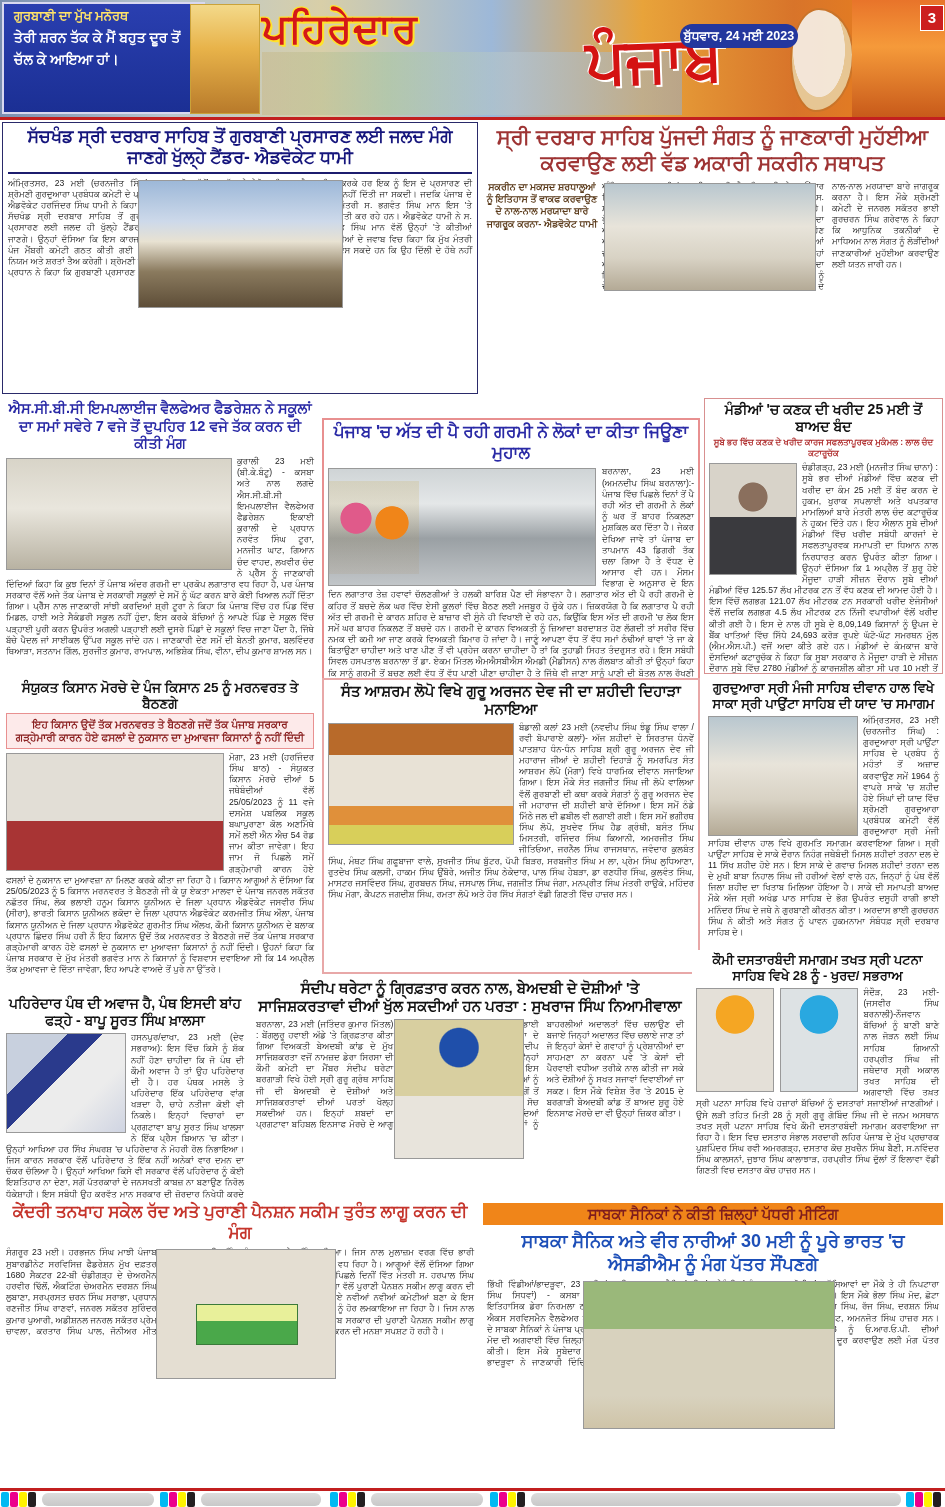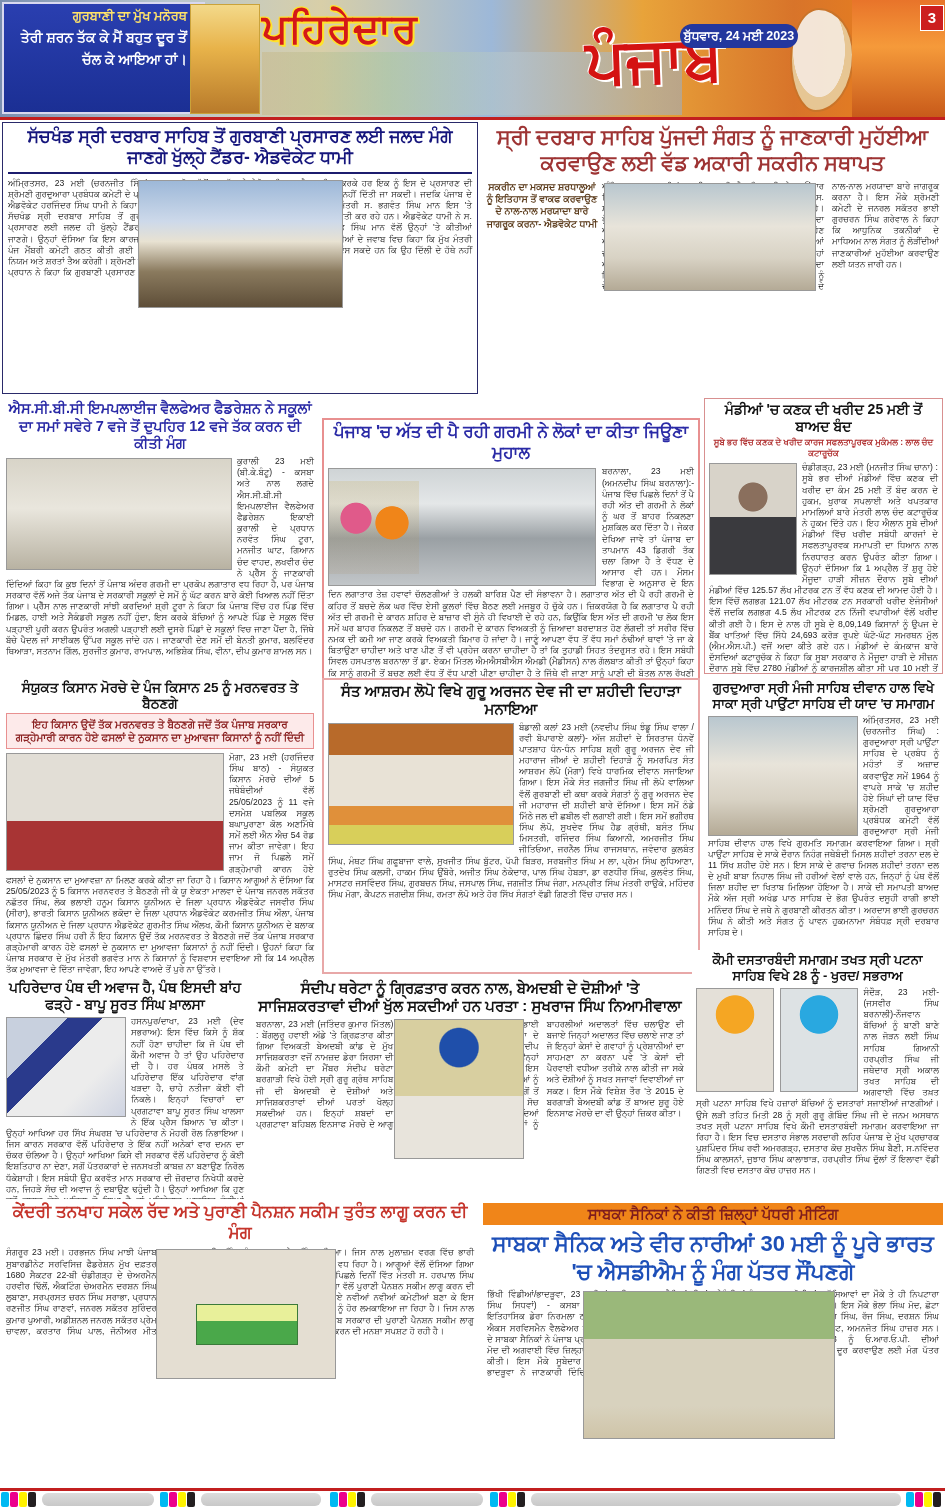--- a/index.html
+++ b/index.html
@@ -2,21 +2,21 @@
 <html><head>
 <meta charset="utf-8">
 <style>
   html,body{margin:0;padding:0;background:#ffffff;}
   #page{position:relative;width:945px;height:1507px;background:#ffffff;overflow:hidden;
         font-family:"Liberation Sans","DejaVu Sans",sans-serif;color:#1a1a1a;}
   .abs{position:absolute;}
   
   #masthead{left:0;top:0;width:945px;height:117px;background:linear-gradient(90deg,#7a8fb0 0%,#b9c7cf 18%,#d8cfa8 34%,#9db8d8 52%,#e8a33a 68%,#d8742a 84%,#f08519 100%);}
   #slogan-box{left:2px;top:2px;width:203px;height:112px;background:linear-gradient(180deg,#2a3fb0,#1b2f94);
-      border:2px solid #d8d8f0;color:#fff;text-align:right;padding:4px 16px;box-sizing:border-box;}
+      border:2px solid #d8d8f0;color:#fff;text-align:left;padding:4px 10px;box-sizing:border-box;}
   #slogan-box .t{font-weight:bold;font-size:13px;color:#ffe36a;line-height:1.25;}
   #slogan-box .b{font-weight:bold;font-size:14px;line-height:1.55;margin-top:3px;}
   #temple-thumb{left:190px;top:4px;width:68px;height:108px;background:linear-gradient(180deg,#f3d98a 0%,#e8b34a 40%,#b87a2a 100%);border:1px solid #caa23a;}
   #paper-name1{left:262px;top:6px;width:260px;height:48px;font-size:40px;font-weight:bold;color:#d41818;
       text-shadow:2px 2px 0 #ffe32a,-1px -1px 0 #ffe32a,1px -1px 0 #ffe32a,-1px 1px 0 #ffe32a;letter-spacing:1px;}
   #folk-art{left:262px;top:52px;width:420px;height:63px;background:linear-gradient(90deg,#c9b98a 0%,#a8c8a0 30%,#b9c7cf 60%,#98b0cc 100%);opacity:.55;}
   #map-punjab{left:790px;top:8px;width:60px;height:100px;background:radial-gradient(ellipse at 45% 40%,#f6f2ea 0 55%,#e8cfa0 56% 100%);border-radius:45% 55% 60% 40%/50% 45% 55% 50%;border:2px solid #c8742a;opacity:.9;}
   #paper-name2{left:586px;top:22px;width:250px;height:92px;font-size:62px;font-weight:bold;color:#d41212;
       text-shadow:2px 2px 0 #ffffff,-1px -1px 0 #ffffff;transform:rotate(-2deg);}
   #date-chip{left:680px;top:24px;width:118px;height:24px;background:#23379e;border-radius:12px;color:#ffffff;
@@ -137,21 +137,21 @@
     <div class="body-txt">ਬੰਡਾਲੀ ਕਲਾਂ 23 ਮਈ (ਨਵਦੀਪ ਸਿੰਘ ਝੰਡੂ ਸਿੰਘ ਵਾਲਾ /ਰਵੀ ਬੋਪਾਰਾਏ ਕਲਾਂ)- ਅੱਜ ਸ਼ਹੀਦਾਂ ਦੇ ਸਿਰਤਾਜ ਧੰਨਵੇਂ ਪਾਤਸ਼ਾਹ ਧੰਨ-ਧੰਨ ਸਾਹਿਬ ਸ਼੍ਰੀ ਗੁਰੂ ਅਰਜਨ ਦੇਵ ਜੀ ਮਹਾਰਾਜ ਜੀਆਂ ਦੇ ਸ਼ਹੀਦੀ ਦਿਹਾੜੇ ਨੂੰ ਸਮਰਪਿਤ ਸੰਤ ਆਸ਼ਰਮ ਲੋਪੋ (ਮੋਗਾ) ਵਿਖੇ ਧਾਰਮਿਕ ਦੀਵਾਨ ਸਜਾਇਆ ਗਿਆ। ਇਸ ਮੌਕੇ ਸੰਤ ਜਗਜੀਤ ਸਿੰਘ ਜੀ ਲੋਪੋ ਵਾਲਿਆ ਵੱਲੋਂ ਗੁਰਬਾਣੀ ਦੀ ਕਥਾ ਕਰਕੇ ਸੰਗਤਾਂ ਨੂੰ ਗੁਰੂ ਅਰਜਨ ਦੇਵ ਜੀ ਮਹਾਰਾਜ ਦੀ ਸ਼ਹੀਦੀ ਬਾਰੇ ਦੱਸਿਆ। ਇਸ ਸਮੇਂ ਠੰਡੇ ਮਿੱਠੇ ਜਲ ਦੀ ਛਬੀਲ ਵੀ ਲਗਾਈ ਗਈ। ਇਸ ਸਮੇਂ ਭਗੀਰਥ ਸਿੰਘ ਲੋਪੋ, ਸੁਖਦੇਵ ਸਿੰਘ ਹੈਡ ਗ੍ਰੰਥੀ, ਬਸੰਤ ਸਿੰਘ ਮਿਸਤਰੀ, ਰਜਿੰਦਰ ਸਿੰਘ ਕਿਆਨੀ, ਅਮਰਜੀਤ ਸਿੰਘ ਜੀਤਿਓਆ, ਜਰਨੈਲ ਸਿੰਘ ਰਾਜਸਥਾਨ, ਜਵੰਦਾਰ ਕੁਲਬੰਤ ਸਿੰਘ, ਮੰਥਟ ਸਿੰਘ ਗਫੂਬਾਜਾ ਵਾਲੇ, ਸੁਖਜੀਤ ਸਿੰਘ ਬੁੱਟਰ, ਪੱਪੀ ਬਿੜਰ, ਸਰਬਜੀਤ ਸਿੰਘ ਮ ਲਾ, ਪ੍ਰੇਮ ਸਿੰਘ ਲੁਧਿਆਣਾ, ਰੁਤਦੇਖ ਸਿੰਘ ਕਲਸੀ, ਹਾਕਮ ਸਿੰਘ ਉਂਬੋਰੇ, ਅਜੀਤ ਸਿੰਘ ਠੇਕੇਦਾਰ, ਪਾਲ ਸਿੰਘ ਹੇਬੜਾ, ਡਾ ਰਣਧੀਰ ਸਿੰਘ, ਕੁਲਵੰਤ ਸਿੰਘ, ਮਾਸਟਰ ਜਸਵਿੰਦਰ ਸਿੰਘ, ਗੁਰਬਚਨ ਸਿੰਘ, ਜਸਪਾਲ ਸਿੰਘ, ਜਗਜੀਤ ਸਿੰਘ ਜੰਗਾ, ਮਨਪ੍ਰੀਤ ਸਿੰਘ ਮੰਤਰੀ ਰਾਉਕੇ, ਮਹਿੰਦਰ ਸਿੰਘ ਮੋਗਾ, ਕੈਪਟਨ ਜਗਦੀਸ਼ ਸਿੰਘ, ਰਮਤਾ ਲੋਪੋ ਅਤੇ ਹੋਰ ਸਿੱਖ ਸੰਗਤਾਂ ਵੱਡੀ ਗਿਣਤੀ ਵਿੱਚ ਹਾਜ਼ਰ ਸਨ।</div>
   </div>
 
   <div class="abs article" style="left:704px;top:678px;width:239px;height:296px;padding:2px 4px;">
     <div class="hl hl-black" style="font-size:13px;margin-bottom:3px;">ਗੁਰਦੁਆਰਾ ਸ੍ਰੀ ਮੰਜੀ ਸਾਹਿਬ ਦੀਵਾਨ ਹਾਲ ਵਿਖੇ ਸਾਕਾ ਸ੍ਰੀ ਪਾਉਂਟਾ ਸਾਹਿਬ ਦੀ ਯਾਦ 'ਚ ਸਮਾਗਮ</div>
     <div class="ph ph-crowd stripes" style="position:relative;float:left;width:150px;height:120px;margin:1px 5px 1px 0;"></div>
     <div class="body-txt">ਅੰਮ੍ਰਿਤਸਰ, 23 ਮਈ (ਚਰਨਜੀਤ ਸਿੰਘ) : ਗੁਰਦੁਆਰਾ ਸ੍ਰੀ ਪਾਉਂਟਾ ਸਾਹਿਬ ਦੇ ਪ੍ਰਬੰਧ ਨੂੰ ਮਹੰਤਾਂ ਤੋਂ ਅਜ਼ਾਦ ਕਰਵਾਉਣ ਸਮੇਂ 1964 ਨੂੰ ਵਾਪਰੇ ਸਾਕੇ 'ਚ ਸ਼ਹੀਦ ਹੋਏ ਸਿੰਘਾਂ ਦੀ ਯਾਦ ਵਿੱਚ ਸ਼੍ਰੋਮਣੀ ਗੁਰਦੁਆਰਾ ਪ੍ਰਬੰਧਕ ਕਮੇਟੀ ਵੱਲੋਂ ਗੁਰਦੁਆਰਾ ਸ੍ਰੀ ਮੰਜੀ ਸਾਹਿਬ ਦੀਵਾਨ ਹਾਲ ਵਿਖੇ ਗੁਰਮਤਿ ਸਮਾਗਮ ਕਰਵਾਇਆ ਗਿਆ। ਸ੍ਰੀ ਪਾਉਂਟਾ ਸਾਹਿਬ ਦੇ ਸਾਕੇ ਦੌਰਾਨ ਨਿਹੰਗ ਜਥੇਬੰਦੀ ਮਿਸਲ ਸ਼ਹੀਦਾਂ ਤਰਨਾ ਦਲ ਦੇ 11 ਸਿੱਖ ਸ਼ਹੀਦ ਹੋਏ ਸਨ। ਇਸ ਸਾਕੇ ਦੇ ਗਵਾਚ ਮਿਸਲ ਸ਼ਹੀਦਾਂ ਤਰਨਾ ਦਲ ਦੇ ਮੁਖੀ ਬਾਬਾ ਨਿਹਾਲ ਸਿੰਘ ਜੀ ਹਰੀਆਂ ਵੇਲਾਂ ਵਾਲੇ ਹਨ, ਜਿਨ੍ਹਾਂ ਨੂੰ ਪੰਥ ਵੱਲੋਂ ਜਿਲਾ ਸ਼ਹੀਦ ਦਾ ਖਿਤਾਬ ਮਿਲਿਆ ਹੋਇਆ ਹੈ। ਸਾਕੇ ਦੀ ਸਮਾਪਤੀ ਬਾਅਦ ਮੌਕੇ ਅੱਜ ਸ੍ਰੀ ਅਖੰਡ ਪਾਠ ਸਾਹਿਬ ਦੇ ਭੋਗ ਉਪਰੰਤ ਦਸੂਹੀ ਰਾਗੀ ਭਾਈ ਮਨਿੰਦਰ ਸਿੰਘ ਦੇ ਜਥੇ ਨੇ ਗੁਰਬਾਣੀ ਕੀਰਤਨ ਕੀਤਾ। ਅਰਦਾਸ ਭਾਈ ਗੁਰਚਰਨ ਸਿੰਘ ਨੇ ਕੀਤੀ ਅਤੇ ਸੰਗਤ ਨੂੰ ਪਾਵਨ ਹੁਕਮਨਾਮਾ ਸੰਬੰਧਫ਼ ਸ੍ਰੀ ਦਰਬਾਰ ਸਾਹਿਬ ਦੇ।</div>
   </div>
 
   <div class="abs article" style="left:2px;top:977px;width:246px;height:222px;padding:2px 4px;">
-    <div class="hl hl-black" style="font-size:14px;margin-bottom:3px;">ਪਹਿਰੇਦਾਰ ਪੰਥ ਦੀ ਅਵਾਜ ਹੈ, ਪੰਥ ਇਸਦੀ ਬਾਂਹ ਫੜ੍ਹੇ - ਬਾਪੂ ਸੂਰਤ ਸਿੰਘ ਖ਼ਾਲਸਾ</div>
+    <div class="hl hl-black" style="font-size:14px;margin-bottom:3px;margin-top:16px;">ਪਹਿਰੇਦਾਰ ਪੰਥ ਦੀ ਅਵਾਜ ਹੈ, ਪੰਥ ਇਸਦੀ ਬਾਂਹ ਫੜ੍ਹੇ - ਬਾਪੂ ਸੂਰਤ ਸਿੰਘ ਖ਼ਾਲਸਾ</div>
     <div class="ph ph-elderly" style="position:relative;float:left;width:120px;height:100px;margin:1px 5px 1px 0;"></div>
     <div class="body-txt">ਹਸਨਪੁਰ/ਦਾਖਾ, 23 ਮਈ (ਦੇਵ ਸਭਰਾਅ): ਇਸ ਵਿੱਚ ਕਿਸੇ ਨੂੰ ਸ਼ੱਕ ਨਹੀਂ ਹੋਣਾ ਚਾਹੀਦਾ ਕਿ ਜੋ ਪੰਥ ਦੀ ਕੌਮੀ ਅਵਾਜ ਹੈ ਤਾਂ ਉਹ ਪਹਿਰੇਦਾਰ ਦੀ ਹੈ। ਹਰ ਪੰਥਕ ਮਸਲੇ ਤੇ ਪਹਿਰੇਦਾਰ ਇੱਕ ਪਹਿਰੇਦਾਰ ਵਾਂਗ ਖੜਦਾ ਹੈ, ਚਾਹੇ ਨਤੀਜਾ ਕੋਈ ਵੀ ਨਿਕਲੇ। ਇਨ੍ਹਾਂ ਵਿਚਾਰਾਂ ਦਾ ਪ੍ਰਗਟਾਵਾ ਬਾਪੂ ਸੂਰਤ ਸਿੰਘ ਖਾਲਸਾ ਨੇ ਇੱਕ ਪ੍ਰੈਸ ਬਿਆਨ 'ਚ ਕੀਤਾ। ਉਨ੍ਹਾਂ ਆਖਿਆ ਹਰ ਸਿੱਖ ਸੰਘਰਸ਼ 'ਚ ਪਹਿਰੇਦਾਰ ਨੇ ਮੋਹਰੀ ਰੋਲ ਨਿਭਾਇਆ। ਜਿਸ ਕਾਰਨ ਸਰਕਾਰ ਵੱਲੋਂ ਪਹਿਰੇਦਾਰ ਤੇ ਇੱਕ ਨਹੀਂ ਅਨੇਕਾਂ ਵਾਰ ਦਮਨ ਦਾ ਚੱਕਰ ਚੱਲਿਆ ਹੈ। ਉਨ੍ਹਾਂ ਆਖਿਆ ਕਿਸੇ ਵੀ ਸਰਕਾਰ ਵੱਲੋਂ ਪਹਿਰੇਦਾਰ ਨੂੰ ਕੋਈ ਇਸ਼ਤਿਹਾਰ ਨਾ ਦੇਣਾ, ਸਗੋਂ ਪੱਤਰਕਾਰਾਂ ਦੇ ਜਨਸਖਤੀ ਕਾਬਜ਼ ਨਾ ਬਣਾਉਣ ਨਿਰੋਲ ਧੱਕੇਸ਼ਾਹੀ। ਇਸ ਸਬੰਧੀ ਉਹ ਕਰਵੱਤ ਮਾਨ ਸਰਕਾਰ ਦੀ ਜ਼ੋਰਦਾਰ ਨਿਖੇਧੀ ਕਰਦੇ ਹਨ, ਜਿਹੜੇ ਸੱਚ ਦੀ ਅਵਾਜ ਨੂੰ ਦਬਾਉਣ ਢਹੁੰਦੀ ਹੈ। ਉਨ੍ਹਾਂ ਆਖਿਆ ਕਿ ਹੁਣ ਜਦੋਂ ਕਾਗਜ ਕੋਠੇ ਅਹਿਰਾ ਹੋ ਗਿਆ ਹੈ ਤਾਂ ਪਹਿਰੇਦਾਰ ਆਰਥਿਕ ਤੰਗੀਆਂ ਤੁਰਸ਼ੀਆਂ ਦਾ ਸ਼ਿਕਾਰ ਹੋ ਗਿਆ। ਇਸ ਲਈ ਜੇ ਕੌਮ ਨੇ ਪਹਿਰੇਦਾਰ ਦੀ ਬਾਂਹ ਨਾ ਫੜੀ ਤਾਂ ਹੋ ਸਕਦਾ, ਇਹ ਬੰਦ ਜਾਵੇ, ਉਨ੍ਹਾਂ ਆਖਿਆ ਕਿ ਪਹਿਰੇਦਾਰ ਸਹਾਇਤਾ ਫੰਡ ਚਾਲੂ ਕੀਤਾ ਜਾਵੇ। ਜਿਸਦੀ ਸ਼ੁਰੂਆਤ ਉਹ 11 ਹਜ਼ਾਰ ਰੁਪਏ ਨਾਲ ਕਰਦੇ ਹਨ।</div>
   </div>
 
   <div class="abs article" style="left:252px;top:977px;width:436px;height:222px;padding:2px 4px;">
     <div class="hl hl-black" style="font-size:15px;margin-bottom:3px;">ਸੰਦੀਪ ਥਰੇਟਾ ਨੂੰ ਗ੍ਰਿਫ਼ਤਾਰ ਕਰਨ ਨਾਲ, ਬੇਅਦਬੀ ਦੇ ਦੋਸ਼ੀਆਂ 'ਤੇ ਸਾਜਿਸ਼ਕਰਤਾਵਾਂ ਦੀਆਂ ਖੁੱਲ ਸਕਦੀਆਂ ਹਨ ਪਰਤਾ : ਸੁਖਰਾਜ ਸਿੰਘ ਨਿਆਮੀਵਾਲਾ</div>
     <div style="position:relative;height:168px;">
       <div class="ph ph-blueturban abs" style="left:138px;top:0;width:130px;height:140px;"></div>
       <div class="body-txt cols3" style="height:168px;">ਬਰਨਾਲਾ, 23 ਮਈ (ਜਤਿੰਦਰ ਕੁਮਾਰ ਮਿੱਤਲ) : ਬੇਂਗਲੁਰੂ ਹਵਾਈ ਅੱਡੇ 'ਤੇ ਗ੍ਰਿਫ਼ਤਾਰ ਕੀਤਾ ਗਿਆ ਵਿਅਕਤੀ ਬੇਅਦਬੀ ਕਾਂਡ ਦੇ ਮੁੱਖ ਸਾਜਿਸ਼ਕਰਤਾ ਵਜੋਂ ਨਾਮਜ਼ਦ ਡੇਰਾ ਸਿਰਸਾ ਦੀ ਕੌਮੀ ਕਮੇਟੀ ਦਾ ਮੈਂਬਰ ਸੰਦੀਪ ਥਰੇਟਾ ਬਰਗਾੜੀ ਵਿਖੇ ਹੋਈ ਸ੍ਰੀ ਗੁਰੂ ਗ੍ਰੰਥ ਸਾਹਿਬ ਜੀ ਦੀ ਬੇਅਦਬੀ ਦੇ ਦੋਸ਼ੀਆਂ ਅਤੇ ਸਾਜਿਸ਼ਕਰਤਾਵਾਂ ਦੀਆਂ ਪਰਤਾਂ ਖੋਲ੍ਹ ਸਕਦੀਆਂ ਹਨ। ਇਨ੍ਹਾਂ ਸ਼ਬਦਾਂ ਦਾ ਪ੍ਰਗਟਾਵਾ ਬਹਿਬਲ ਇਨਸਾਫ ਮੋਰਚੇ ਦੇ ਆਗੂ ਅਤੇ ਬਹਿਬਲ ਕਲਾਂ ਕਾਂਡ ਦੇ ਸ਼ਹੀਦ ਭਾਈ ਕ੍ਰਿਸ਼ਨ ਭਗਵਾਨ ਸਿੰਘ ਨਿਆਮੀਵਾਲਾ ਦੇ ਪੁੱਤਰ ਭਾਈ ਸੁਖਰਾਜ ਸਿੰਘ ਨੇ ਓਦੋਂ ਪ੍ਰਦੀਪ ਕਲੇਰ ਬਰੀਕੇ ਕਰਾਰ ਦਿੱਤੇ ਹੋਏ ਹਨ, ਉਨ੍ਹਾਂ ਸਬੰਧੀ ਵੀ ਜਾਣਕਾਰੀ ਮਿਲ ਸਕਦੀ ਹੈ। ਇਸ ਮੌਕੇ ਉਨ੍ਹਾਂ ਕਿਹਾ ਕਿ ਬੇਅਦਬੀ ਦੇ ਦੋਸ਼ੀਆਂ ਨੂੰ ਸਖਤ ਸਜ਼ਾਵਾਂ ਦਿੱਤੀਆਂ ਜਾਣ ਤਾਂ ਜੋ ਅੱਗੋਂ ਤੋਂ ਕੋਈ ਵੀ ਵਿਅਕਤੀ ਬੇਅਦਬੀ ਕਰਨ ਦੀ ਸੋਚ ਵੀ ਨਾ ਸਕੇ। ਇਸ ਮੌਕੇ ਉਨ੍ਹਾਂ ਮੰਗ ਕਰਦਿਆਂ ਕਿਹਾ ਕਿ ਬਰਗਾੜੀ ਬੇਅਦਬੀ ਦੇ ਕੇਸਾਂ ਨੂੰ ਬਾਹਰਲੀਆਂ ਅਦਾਲਤਾਂ ਵਿੱਚ ਚਲਾਉਣ ਦੀ ਬਜਾਏ ਜਿਨ੍ਹਾਂ ਅਦਾਲਤ ਵਿੱਚ ਚਲਾਏ ਜਾਣ ਤਾਂ ਜੋ ਇਨ੍ਹਾਂ ਕੇਸਾਂ ਦੇ ਗਵਾਹਾਂ ਨੂੰ ਪ੍ਰੇਸ਼ਾਨੀਆਂ ਦਾ ਸਾਹਮਣਾ ਨਾ ਕਰਨਾ ਪਵੇ 'ਤੇ ਕੇਸਾਂ ਦੀ ਪੈਰਵਾਈ ਵਧੀਆ ਤਰੀਕੇ ਨਾਲ ਕੀਤੀ ਜਾ ਸਕੇ ਅਤੇ ਦੋਸ਼ੀਆਂ ਨੂੰ ਸਖਤ ਸਜਾਵਾਂ ਦਿਵਾਈਆਂ ਜਾ ਸਕਣ। ਇਸ ਮੌਕੇ ਵਿਸ਼ੇਸ਼ ਤੌਰ 'ਤੇ 2015 ਦੇ ਬਰਗਾੜੀ ਬੇਅਦਬੀ ਕਾਂਡ ਤੋਂ ਬਾਅਦ ਸ਼ੁਰੂ ਹੋਏ ਇਨਸਾਫ ਮੋਰਚੇ ਦਾ ਵੀ ਉਨ੍ਹਾਂ ਜ਼ਿਕਰ ਕੀਤਾ।</div>
     </div>
@@ -172,21 +172,21 @@
     <div class="hl hl-red" style="font-size:17px;margin-bottom:4px;">ਕੇਂਦਰੀ ਤਨਖਾਹ ਸਕੇਲ ਰੱਦ ਅਤੇ ਪੁਰਾਣੀ ਪੈਨਸ਼ਨ ਸਕੀਮ ਤੁਰੰਤ ਲਾਗੂ ਕਰਨ ਦੀ ਮੰਗ</div>
     <div style="position:relative;height:248px;">
       <div class="ph ph-banner-group abs stripes" style="left:150px;top:2px;width:180px;height:130px;">
         <div class="green-banner"></div>
       </div>
       <div class="body-txt cols3" style="height:248px;">ਸੰਗਰੂਰ 23 ਮਈ। ਹਰਭਜਨ ਸਿੰਘ ਮਾਝੀ ਪੰਜਾਬ ਸੁਬਾਰਡੀਨੇਟ ਸਰਵਿਸਿਜ਼ ਫੈਡਰੇਸ਼ਨ ਮੁੱਖ ਦਫ਼ਤਰ 1680 ਸੈਕਟਰ 22-ਬੀ ਚੰਡੀਗੜ੍ਹ ਦੇ ਚੇਅਰਮੈਨ ਹਰਵੀਰ ਢਿੱਲੋਂ, ਐਕਟਿੰਗ ਚੇਅਰਮੈਨ ਦਰਸ਼ਨ ਸਿੰਘ ਲੁਬਾਣਾ, ਸਰਪ੍ਰਸਤ ਚਰਨ ਸਿੰਘ ਸਰਾਭਾ, ਪ੍ਰਧਾਨ ਰਣਜੀਤ ਸਿੰਘ ਰਾਣਵਾਂ, ਜਨਰਲ ਸਕੱਤਰ ਸੁਰਿੰਦਰ ਕੁਮਾਰ ਪੁਆਰੀ, ਅਡੀਸ਼ਨਲ ਜਨਰਲ ਸਕੱਤਰ ਪ੍ਰੇਮ ਚਾਵਲਾ, ਕਰਤਾਰ ਸਿੰਘ ਪਾਲ, ਜੋਨੀਅਰ ਮੀਤ ਪ੍ਰਧਾਨ ਗੁਰਪ੍ਰੀਤ ਸਿੰਘ ਮੰਗਵਾਲ, ਗੁਰਮੇਲ ਸਿੰਘ ਖਹਿਰੇ, ਗੁਰਜੀਤ ਸਿੰਘ ਘੁੰਦੇਵਾਹ, ਪ੍ਰੈਸ ਸਕੱਤਰ ਫਤਹਿਲ ਸਿੰਘ ਸਰਾਵਾ ਤੇ ਪ੍ਰਕਮੀਤ ਸਿੰਘ ਉੱਪਲ ਵੱਲੋਂ ਸ. ਭਗਵੰਤ ਸਿੰਘ ਮਾਨ ਦੀ ਅਗਵਾਈ ਹੇਠਲੀ ਪੰਜਾਬ ਸਰਕਾਰ ਨੂੰ ਰੱਦਣੇ ਹੱਥੀ ਲੈਂਦਿਆਂ ਦੋਸ਼ ਲਾਇਆ ਕਿ ਪੰਜਾਬ ਵਿੱਚ 01-01-2004 ਤੋਂ ਬਾਅਦ ਭਰਤੀ ਹੋਏ ਮੁਲਾਜ਼ਮਾਂ ਵਿੱਚੋਂ ਹਾਲੇ ਤੱਕ ਇੱਕ ਵੀ ਮੁਲਾਜ਼ਮ ਦਾ ਜੀ.ਪੀ.ਐਫ ਖਾਤਾ ਨਹੀਂ ਖੋਲ੍ਹਿਆ ਗਿਆ। ਜਿਸ ਨਾਲ ਮੁਲਾਜ਼ਮ ਵਰਗ ਵਿੱਚ ਭਾਰੀ ਰੋਸ ਵਧ ਰਿਹਾ ਹੈ। ਆਗੂਆਂ ਵੱਲੋਂ ਦੱਸਿਆ ਗਿਆ ਕਿ ਪਿਛਲੇ ਦਿਨੀਂ ਵਿੱਤ ਮੰਤਰੀ ਸ. ਹਰਪਾਲ ਸਿੰਘ ਚੀਮਾ ਵੱਲੋਂ ਪੁਰਾਣੀ ਪੈਨਸ਼ਨ ਸਕੀਮ ਲਾਗੂ ਕਰਨ ਦੀ ਬਜਾਏ ਨਵੀਆਂ ਨਵੀਆਂ ਕਮੇਟੀਆਂ ਬਣਾ ਕੇ ਇਸ ਕੰਮ ਨੂੰ ਹੋਰ ਲਮਕਾਇਆ ਜਾ ਰਿਹਾ ਹੈ। ਜਿਸ ਨਾਲ ਪੰਜਾਬ ਸਰਕਾਰ ਦੀ ਪੁਰਾਣੀ ਪੈਨਸ਼ਨ ਸਕੀਮ ਲਾਗੂ ਨਾ ਕਰਨ ਦੀ ਮਨਸ਼ਾ ਸਪਸ਼ਟ ਹੋ ਰਹੀ ਹੈ।</div>
     </div>
   </div>
 
   <div class="abs article" style="left:483px;top:1228px;width:460px;height:255px;padding:2px 4px;">
-    <div class="hl hl-bblue" style="font-size:22px;line-height:1.25;margin-bottom:4px;">ਸਾਬਕਾ ਸੈਨਿਕ ਅਤੇ ਵੀਰ ਨਾਰੀਆਂ 30 ਮਈ ਨੂੰ ਪੂਰੇ ਭਾਰਤ 'ਚ ਐਸਡੀਐਮ ਨੂੰ ਮੰਗ ਪੱਤਰ ਸੌਂਪਣਗੇ</div>
+    <div class="hl hl-bblue" style="font-size:18px;line-height:1.25;margin-bottom:4px;">ਸਾਬਕਾ ਸੈਨਿਕ ਅਤੇ ਵੀਰ ਨਾਰੀਆਂ 30 ਮਈ ਨੂੰ ਪੂਰੇ ਭਾਰਤ 'ਚ ਐਸਡੀਐਮ ਨੂੰ ਮੰਗ ਪੱਤਰ ਸੌਂਪਣਗੇ</div>
     <div style="position:relative;height:192px;">
       <div class="ph ph-outdoor stripes abs" style="left:96px;top:2px;width:252px;height:148px;"></div>
       <div class="body-txt cols3" style="height:192px;">ਭਿੱਖੀ ਵਿੰਡੀਆਂ/ਭਾਦੜੂਵਾ, 23 ਮਈ (ਦਲਜੀਤ ਸਿੰਘ ਸਿਧਵਾਂ) - ਕਸਬਾ ਭਾਦੜੂਵਾ ਦੇ ਇਤਿਹਾਸਿਕ ਡੇਰਾ ਨਿਰਮਲਾ ਠਾਠ ਵਾਲਾ ਵਿਖੇ ਐਕਸ ਸਰਵਿਸਮੈਨ ਵੈਲਫੇਅਰ ਯੂਨੀਅਨ ਪੰਜਾਬ ਦੇ ਸਾਬਕਾ ਸੈਨਿਕਾਂ ਨੇ ਪੰਜਾਬ ਪ੍ਰਧਾਨ ਭੋਲਾ ਸਿੰਘ ਮੋਦ ਦੀ ਅਗਵਾਈ ਵਿੱਚ ਜ਼ਿਲ੍ਹਾ ਪੱਧਰੀ ਮੀਟਿੰਗ ਕੀਤੀ। ਇਸ ਮੌਕੇ ਸੂਬੇਦਾਰ ਹਰਨੇਕ ਸਿੰਘ ਭਾਦੜੂਵਾ ਨੇ ਜਾਣਕਾਰੀ ਦਿੰਦਿਆਂ ਕਿਹਾ ਕਿ ਸਾਬਕਾ ਸੈਨਿਕਾਂ ਦੀਆਂ ਜਥੇਬੰਦੀਆਂ ਸੰਯੁਕਤ ਰੂਪ ਵਿੱਚ 20 ਫਰਵਰੀ ਤੋਂ ਦਿੱਲੀ ਰੇਲ ਵਿੱਚ ਸੌਂਪ ਚੁੱਕੇ ਹਨ। ਹੁਣ 30 ਮਈ 2023 ਨੂੰ ਤੀਸਰੀ ਵਾਰ ਇਹ ਤੋਂ ਪੂਰੇ ਭਾਰਤ ਵਿੱਚ ਸਾਬਕਾ ਸੈਨਿਕ ਅਤੇ ਵੀਰ ਨਾਰੀਆਂ ਦੇ ਸਮੂਹ ਰੋਸ ਮੁਜ਼ਾਹਰਾ ਕਰਦੇ ਹੋਏ ਤਹਿਸੀਲ ਕੰਪਲੈਕਸ ਵਿੱਚ ਜਾਣਗੇ ਅਤੇ ਮੰਗ ਪੱਤਰ ਸੌਂਪਣਗੇ। ਇਸ ਮੀਟਿੰਗ ਦੌਰਾਨ ਸਾਬਕਾ ਸੈਨਿਕ ਅਤੇ ਵੀਰ ਨਾਰੀਆਂ ਨੂੰ ਆਉਣ ਵਾਲੀਆਂ ਛੋਟੀਆਂ ਮੋਟੀਆਂ ਸਮੱਸਿਆਵਾਂ ਦਾ ਮੌਕੇ ਤੇ ਹੀ ਨਿਪਟਾਰਾ ਕੀਤਾ ਗਿਆ। ਇਸ ਮੌਕੇ ਭੋਲਾ ਸਿੰਘ ਮੋਦ, ਛੋਟਾ ਸਿੰਘ, ਨਛੱਤਰ ਸਿੰਘ, ਰੱਜ ਸਿੰਘ, ਦਰਸ਼ਨ ਸਿੰਘ ਭੱਟੀ ਡਰੀਵੱਲਟ, ਅਮਨਜੋਤ ਸਿੰਘ ਹਾਜ਼ਰ ਸਨ। 30/05/2023 ਨੂੰ ਓ.ਆਰ.ਓ.ਪੀ. ਦੀਆਂ ਤਰੁੱਟੀਆਂ ਨੂੰ ਦੂਰ ਕਰਵਾਉਣ ਲਈ ਮੰਗ ਪੱਤਰ ਸੌਂਪੇ ਜਾਣਗੇ।</div>
     </div>
   </div>
 
   <div class="abs" id="print-strip">
     <div class="rule"></div>
     <div class="cmyk" style="left:1px;">
         <i class="c1"></i>

